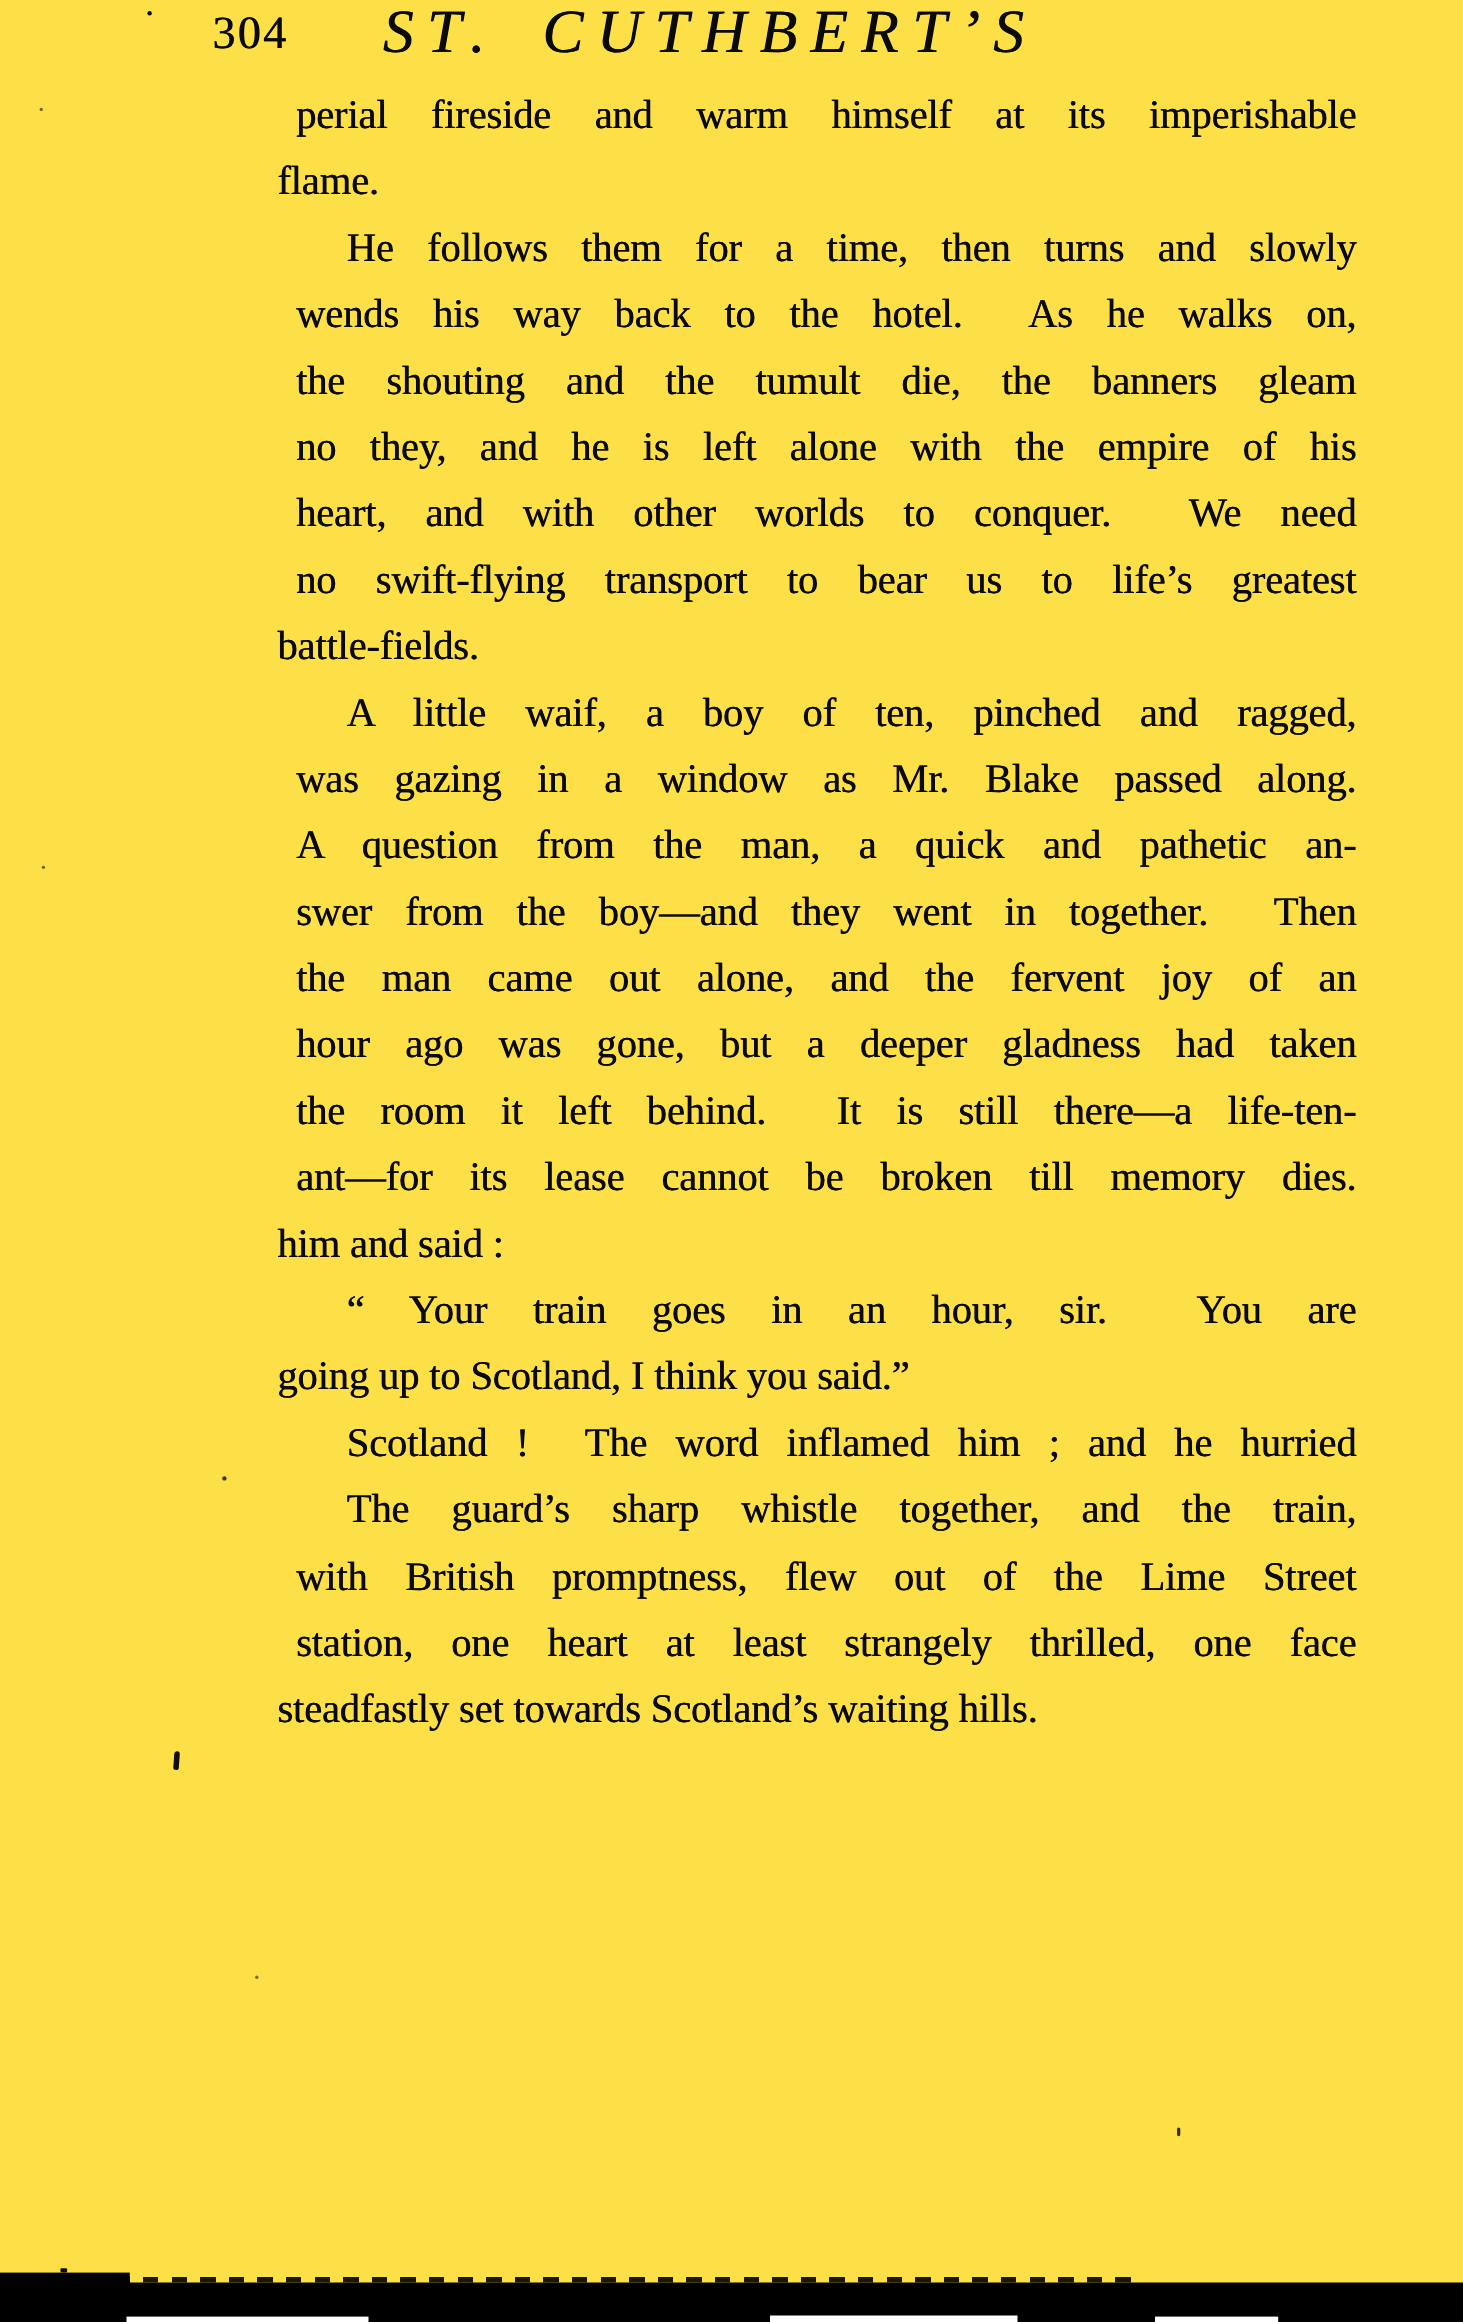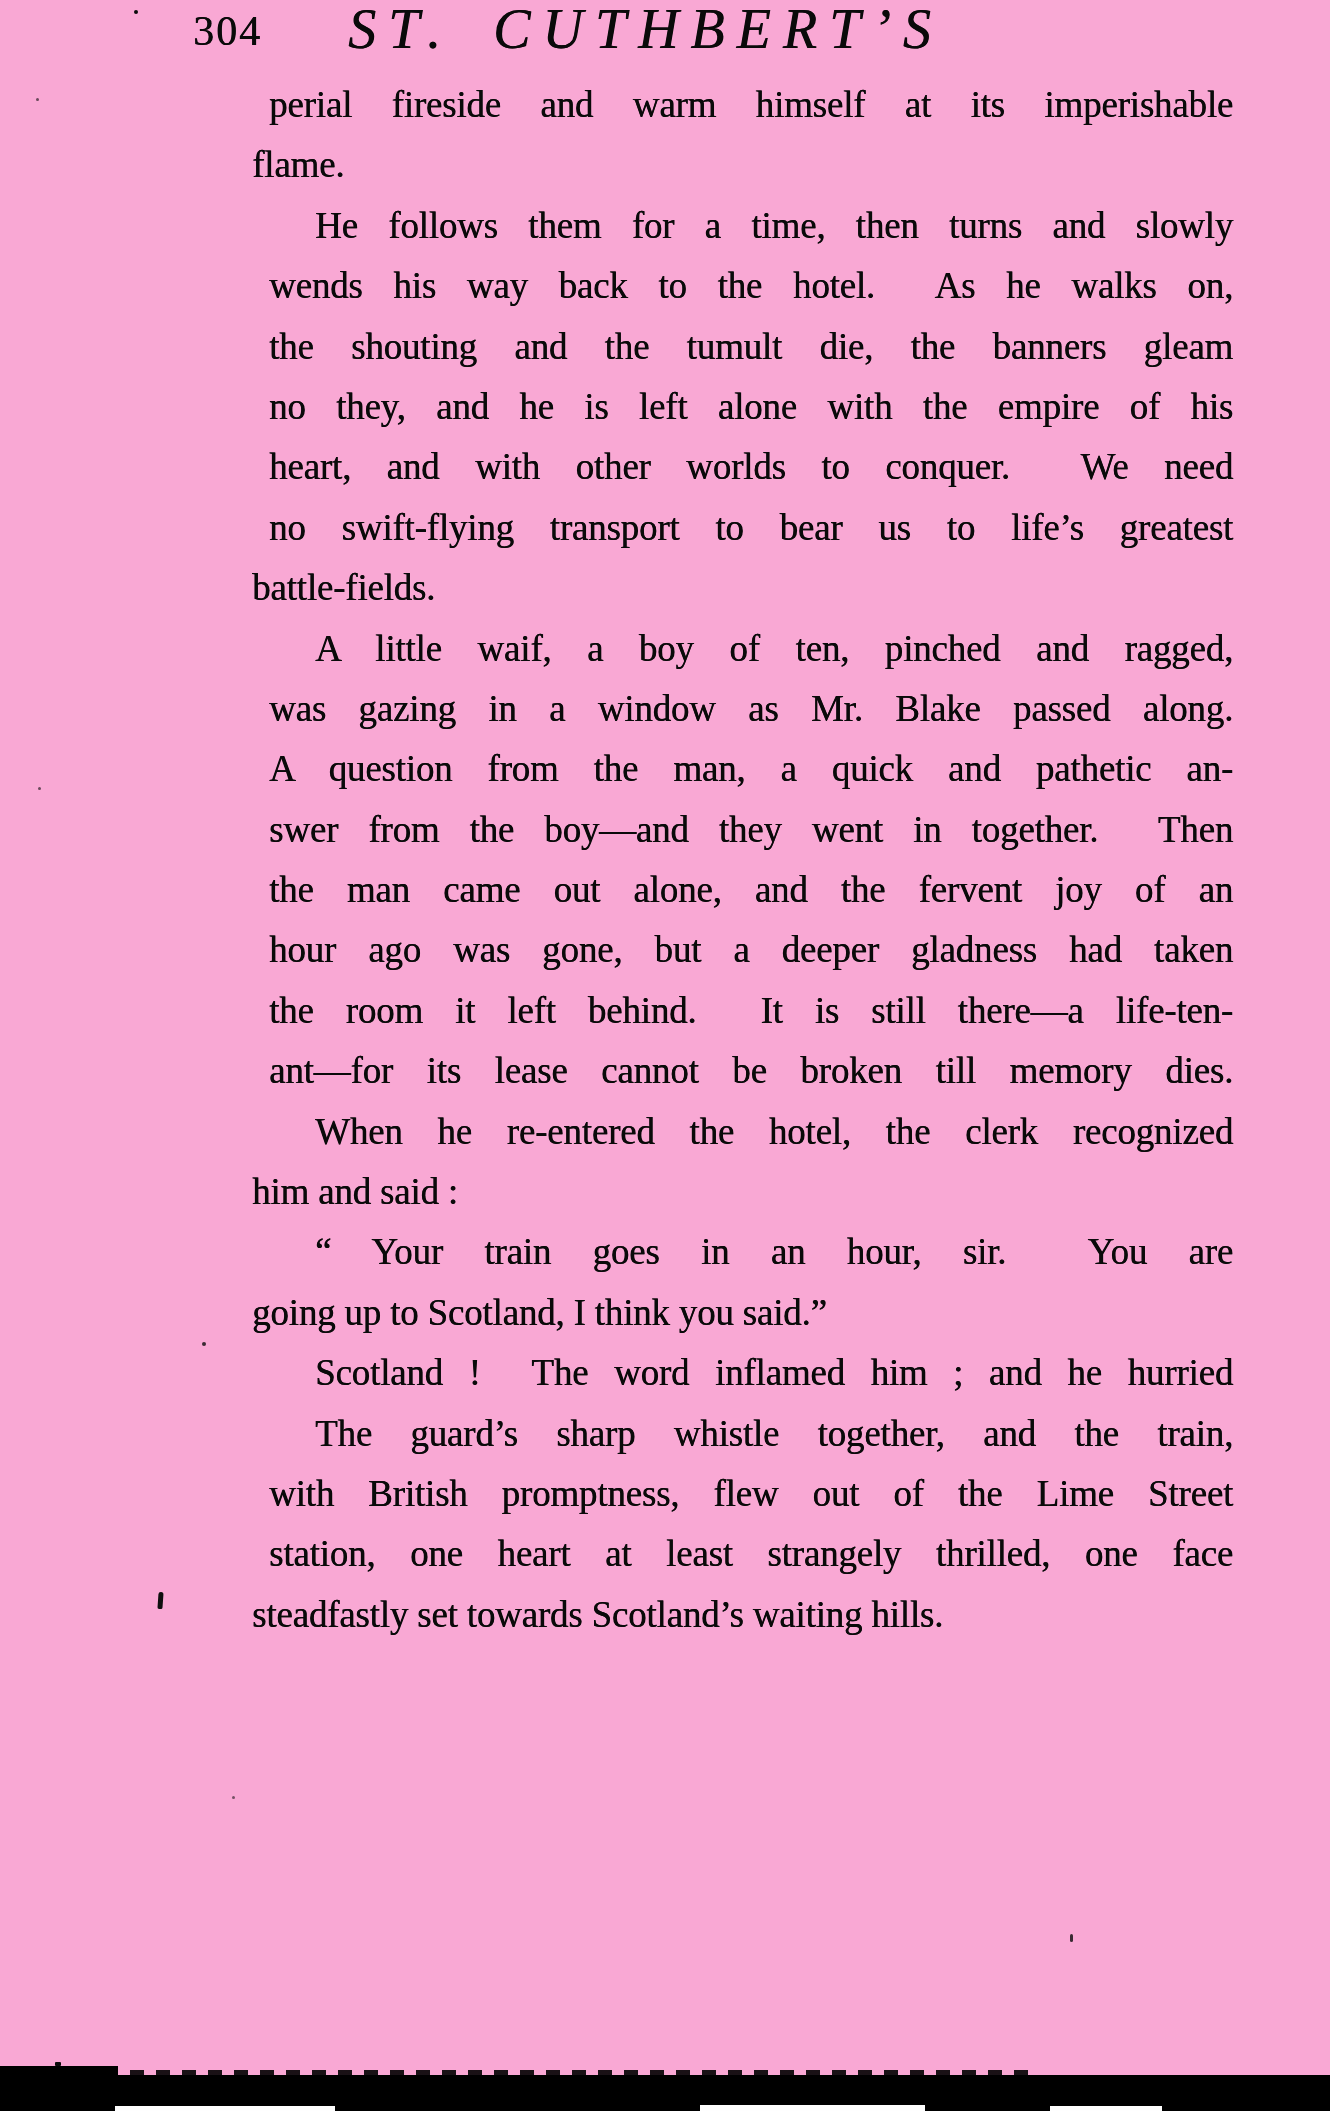--- a/index.html
+++ b/index.html
@@ -1,19 +1,19 @@
 <!DOCTYPE html>
 <html><head>
 <meta charset="utf-8">
 <style>
   html,body{margin:0;padding:0;background:#e8e8e8;}
   .page{
     position:relative;
     width:1330px;height:2111px;
-    background:#f9a8d4;
+    background:#fde047;
     overflow:hidden;
     font-family:"Liberation Serif", serif;
     color:#0a0a0a;
   }
   
   .header{position:absolute;top:0;left:0;width:100%;height:70px;}
   .pagenum{
     position:absolute;left:193px;top:8px;
     font-size:42px;line-height:46px;
     letter-spacing:2px;
@@ -93,21 +93,20 @@
       <div class="line just">no swift-flying transport to bear us to life’s greatest</div>
       <div class="line">battle-fields.</div>
       <div class="line just ind">A little waif, a boy of ten, pinched and ragged,</div>
       <div class="line just">was gazing in a window as Mr. Blake passed along.</div>
       <div class="line just">A question from the man, a quick and pathetic an-</div>
       <div class="line just">swer from the boy—and they went in together.&nbsp; Then</div>
       <div class="line just">the man came out alone, and the fervent joy of an</div>
       <div class="line just">hour ago was gone, but a deeper gladness had taken</div>
       <div class="line just">the room it left behind.&nbsp; It is still there—a life-ten-</div>
       <div class="line just">ant—for its lease cannot be broken till memory dies.</div>
-      <div class="line just ind">When he re-entered the hotel, the clerk recognized</div>
       <div class="line">him and said :</div>
       <div class="line just ind">“ Your train goes in an hour, sir.&nbsp; You are</div>
       <div class="line">going up to Scotland, I think you said.”</div>
       <div class="line just ind">Scotland !&nbsp; The word inflamed him ; and he hurried</div>
       <div class="line just ind">The guard’s sharp whistle together, and the train,</div>
       <div class="line just">with British promptness, flew out of the Lime Street</div>
       <div class="line just">station, one heart at least strangely thrilled, one face</div>
       <div class="line">steadfastly set towards Scotland’s waiting hills.</div>
     </div>
 

